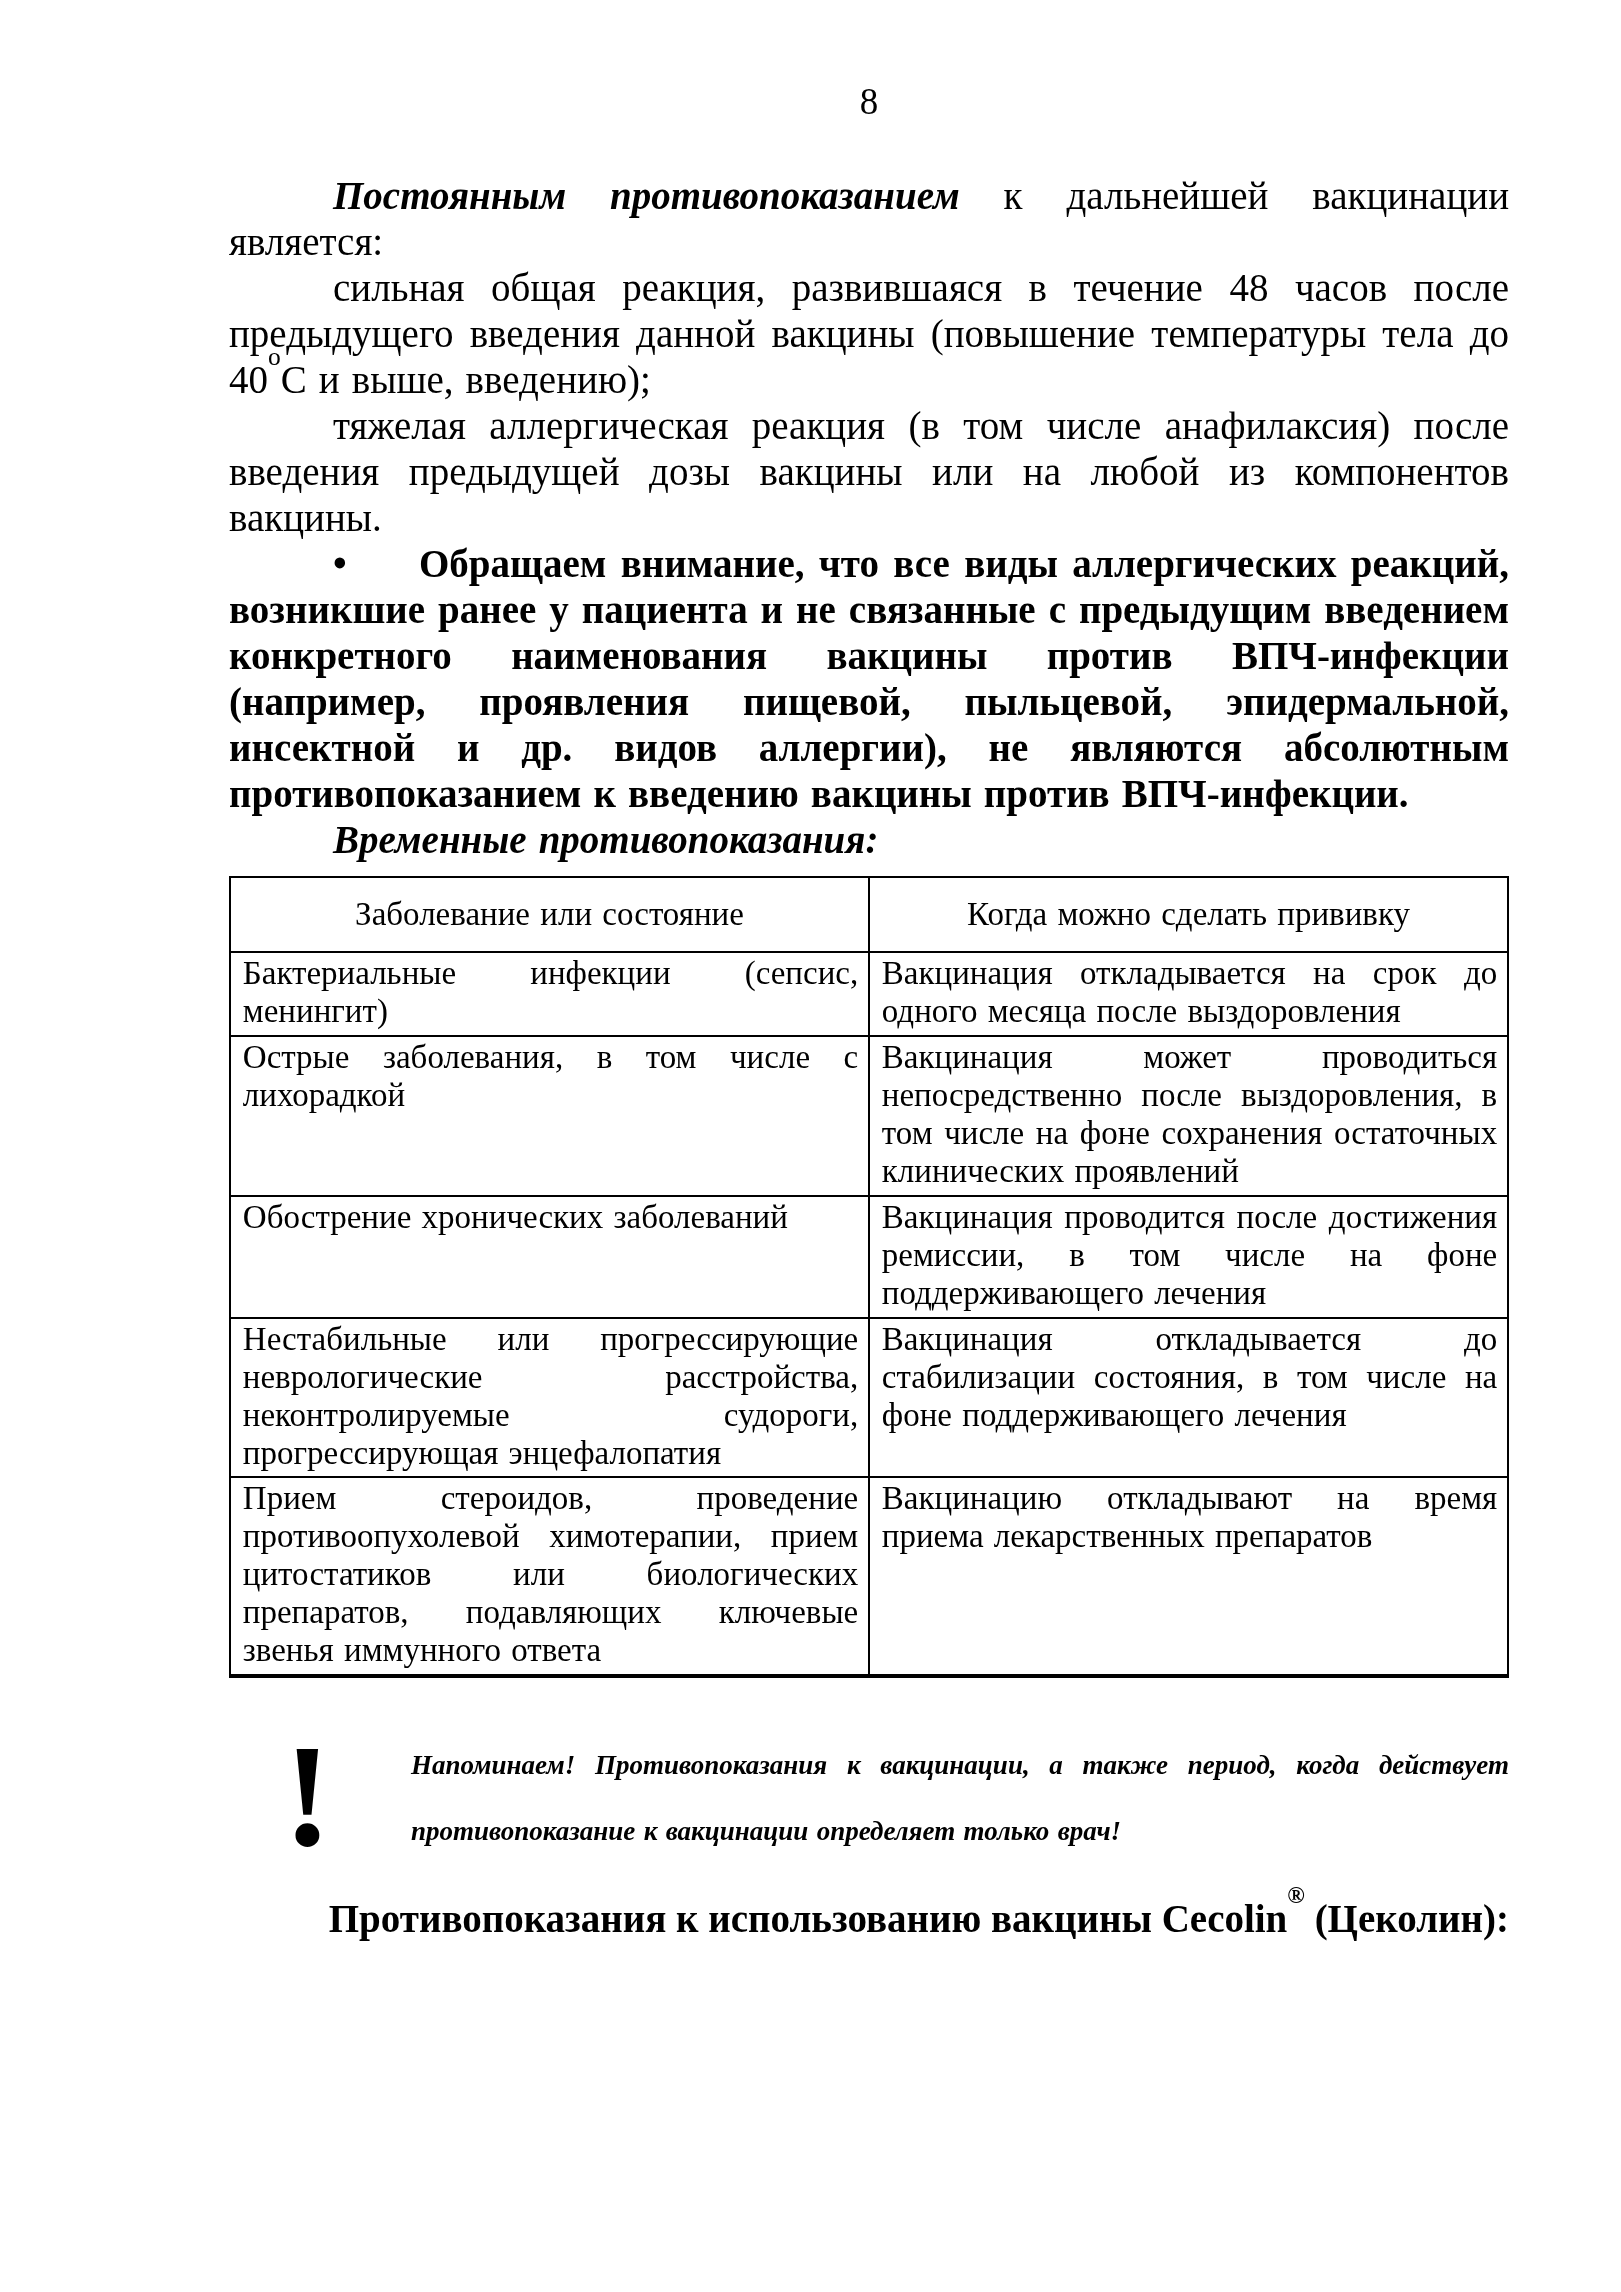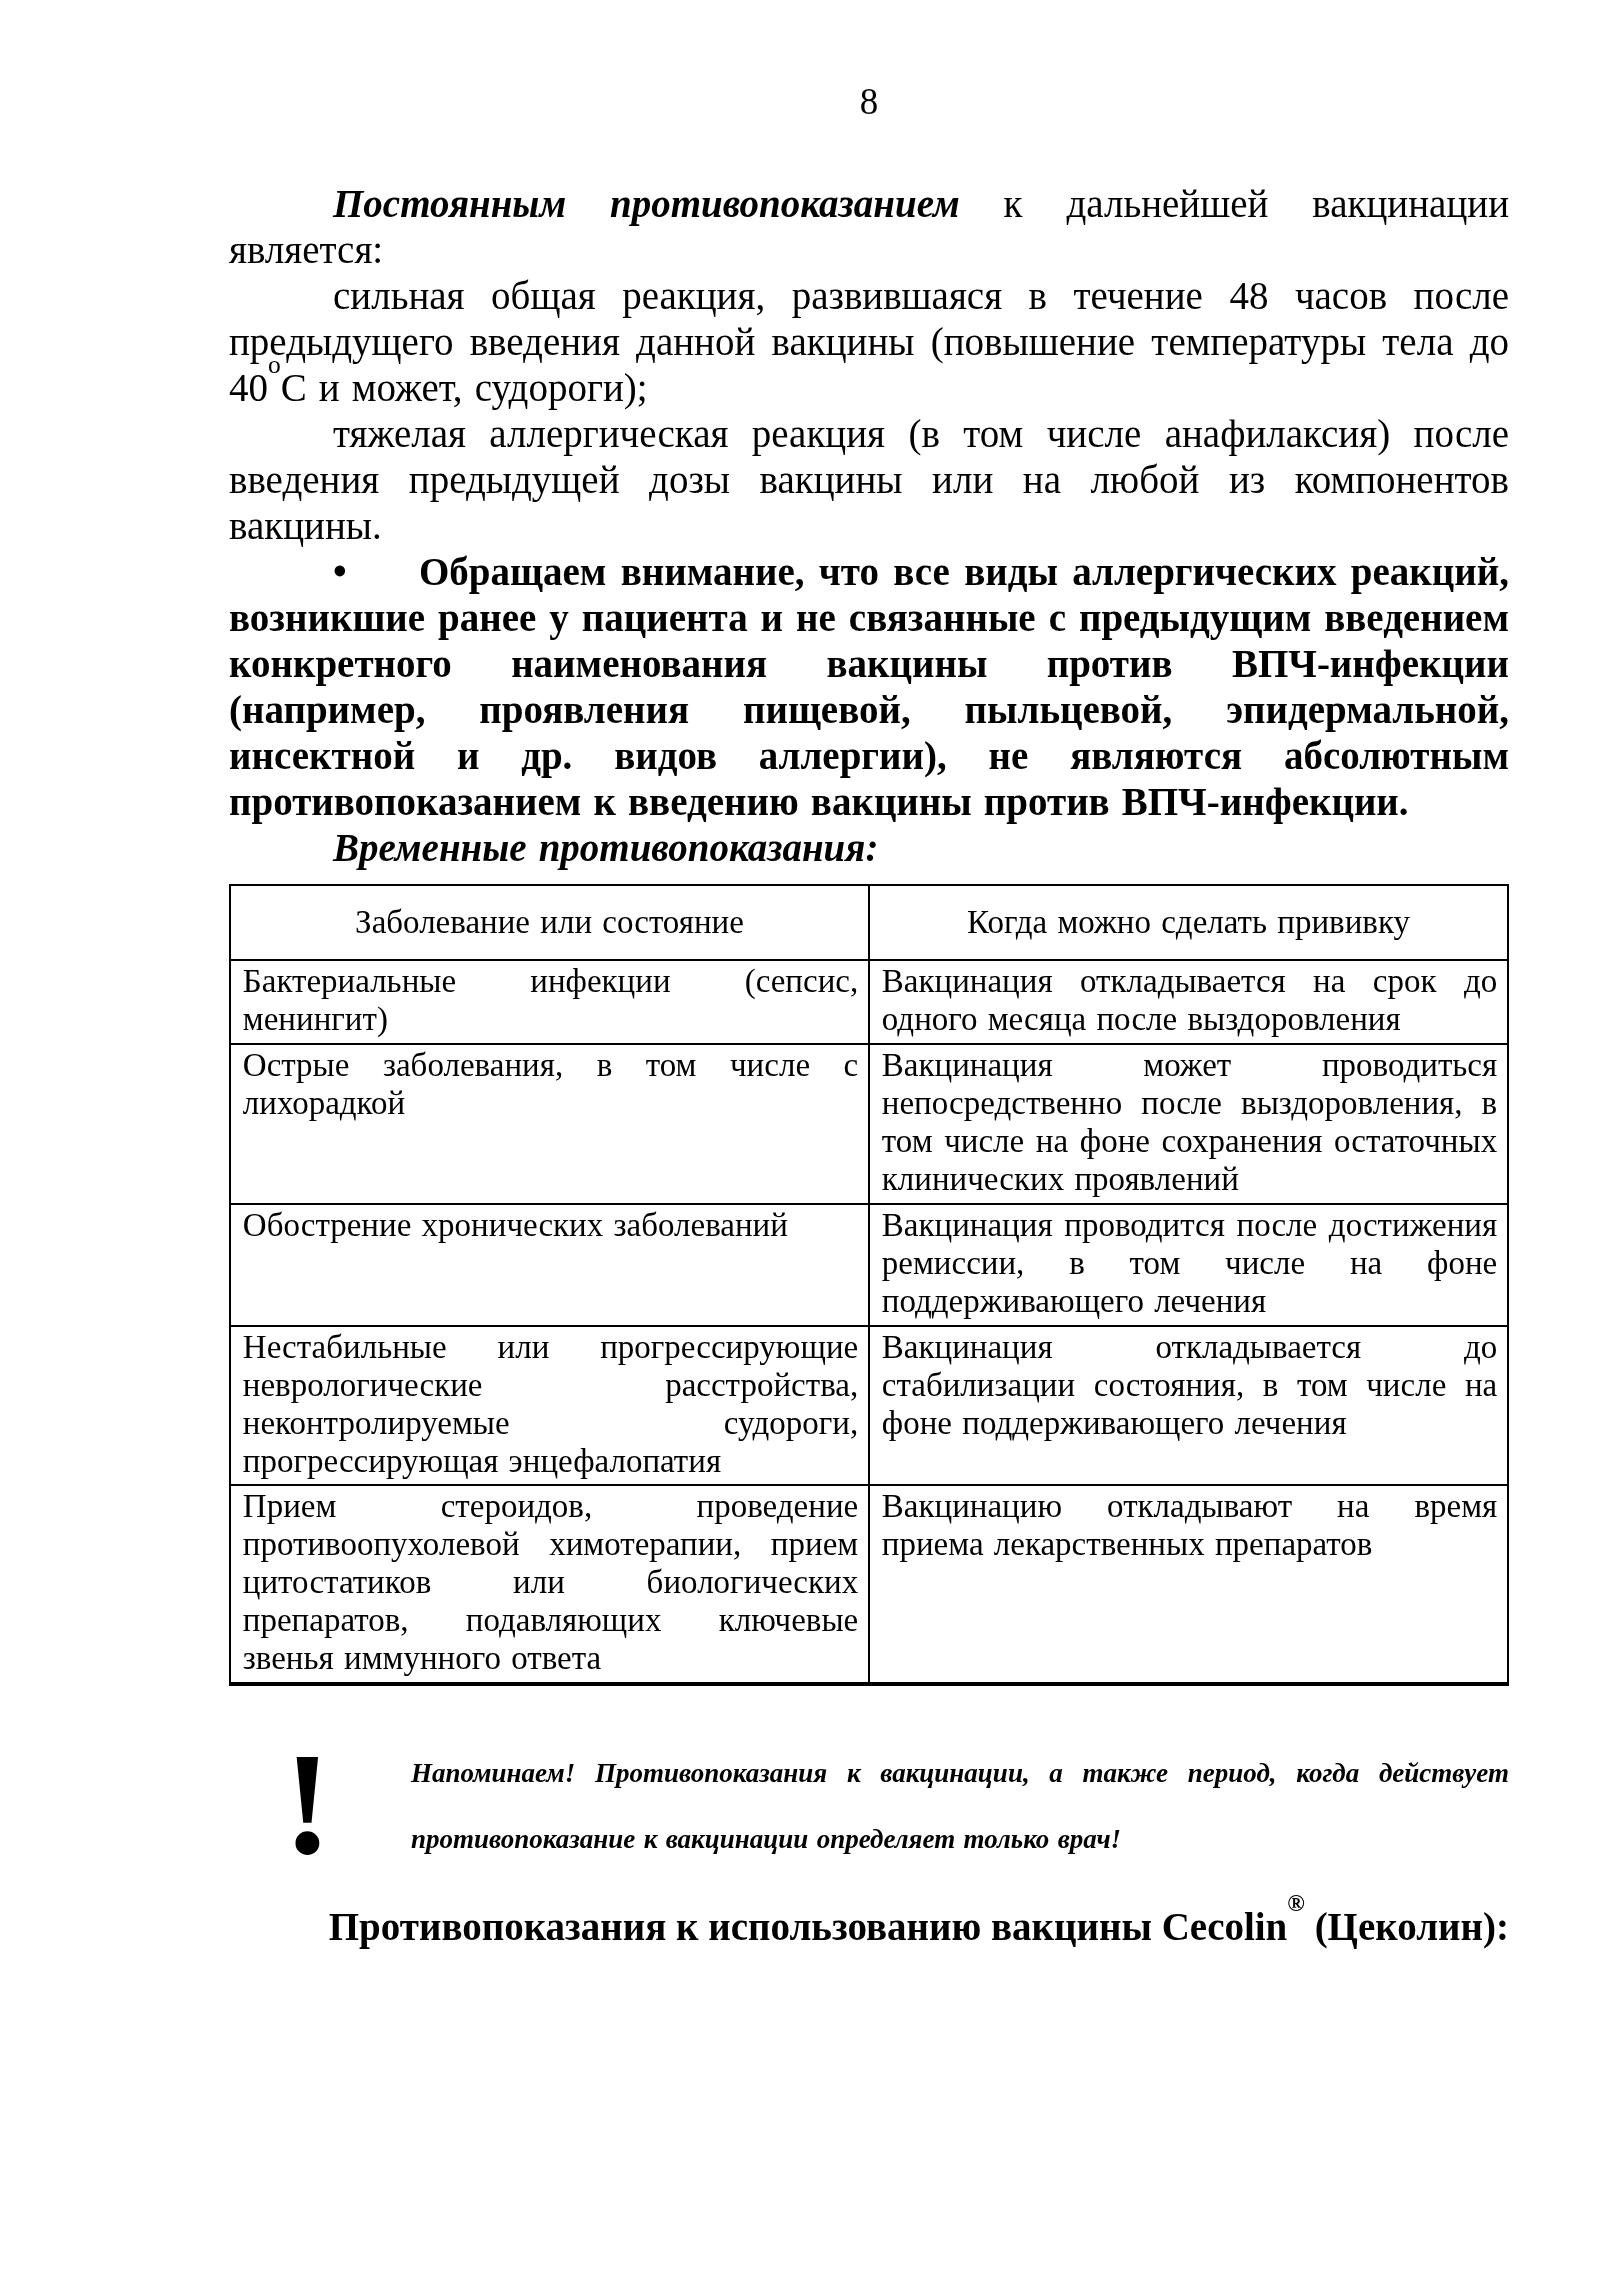--- a/index.html
+++ b/index.html
@@ -16,21 +16,21 @@
     position: absolute;
     top: 80px;
     left: 229px;
     width: 1280px;
     text-align: center;
     font-size: 37px;
     line-height: 43px;
   }
   .flow {
     position: absolute;
-    top: 181px;
+    top: 173px;
     left: 229px;
     width: 1280px;
   }
   p.para {
     margin: 0;
     font-size: 39px;
     line-height: 46px;
     text-align: justify;
     text-indent: 104px;
     word-spacing: 0.06em;
@@ -116,21 +116,21 @@
 <body>
 
 <div class="page">
 
   <div class="page-number">8</div>
 
   <div class="flow">
 
     <p class="para"><span class="bi">Постоянным противопоказанием</span><span> к дальнейшей вакцинации является:</span></p>
 
-    <p class="para"><span>сильная общая реакция, развившаяся в течение 48 часов после предыдущего введения данной вакцины (повышение температуры тела до 40</span><sup class="deg">о</sup><span>С и может, судороги);</span></p>
+    <p class="para"><span>сильная общая реакция, развившаяся в течение 48 часов после предыдущего введения данной вакцины (повышение температуры тела до 40</span><sup class="deg">о</sup><span>С и выше, введению);</span></p>
 
     <p class="para">тяжелая аллергическая реакция (в том числе анафилаксия) после введения предыдущей дозы вакцины или на любой из компонентов вакцины.</p>
 
     <p class="para"><span class="bullet-spacer">•</span><span class="bold-text">Обращаем внимание, что все виды аллергических реакций, возникшие ранее у пациента и не связанные с предыдущим введением конкретного наименования вакцины против ВПЧ-инфекции (например, проявления пищевой, пыльцевой, эпидермальной, инсектной и др. видов аллергии), не являются абсолютным противопоказанием к введению вакцины против ВПЧ-инфекции.</span></p>
 
     <p class="para bi">Временные противопоказания:</p>
 
     <table class="contra">
       <thead>
         <tr>

